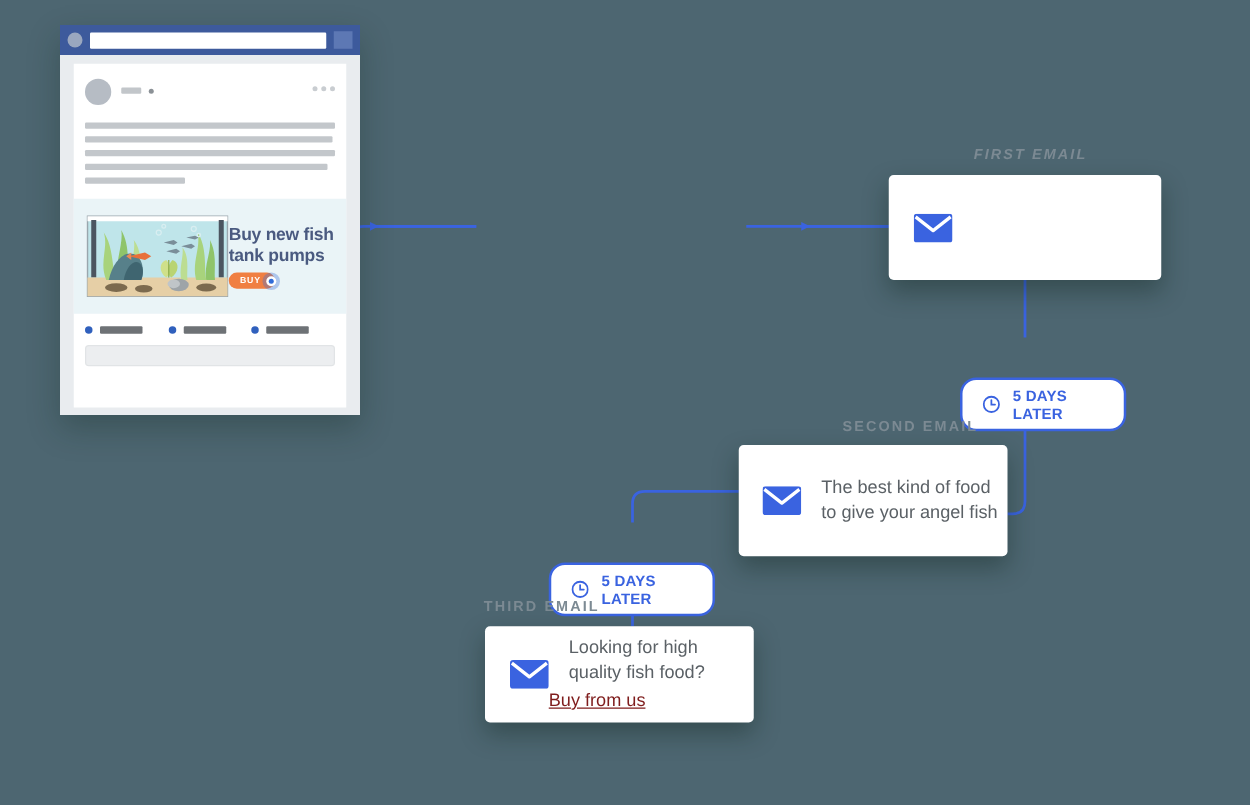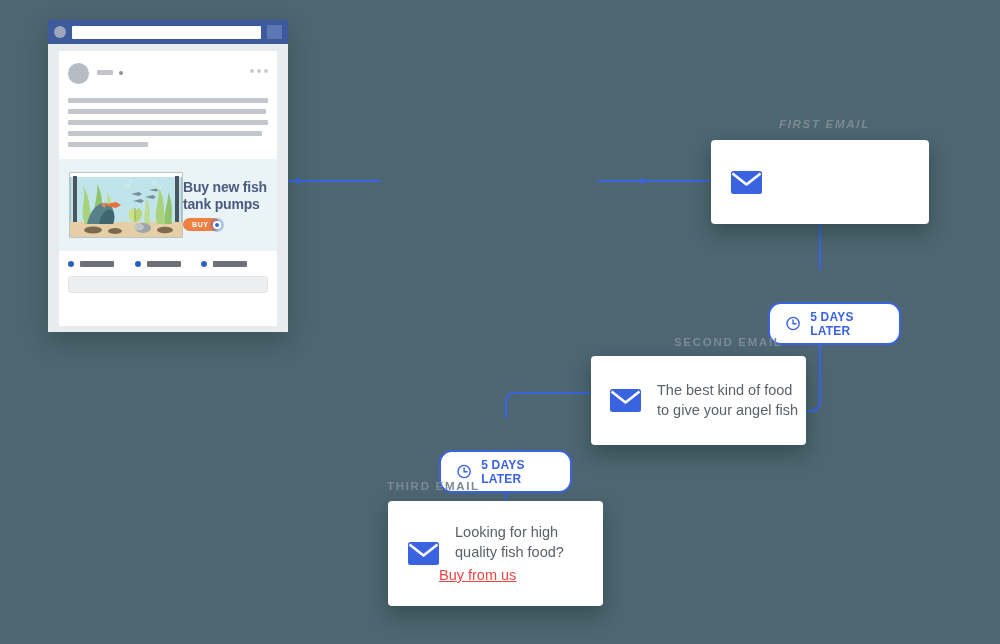--- a/index.html
+++ b/index.html
@@ -91,24 +91,24 @@
 
   #card-landing { left: 381px; top: 152px; width: 216px; height: 60px; padding-left: 27px; }
   #card-landing .card-text { color: #6a7076; margin-left: 17px; }
 
   #card-email1 { left: 711px; top: 140px; width: 218px; height: 84px; padding-left: 20px; }
   #card-email1 .card-text { margin-left: 16px; }
 
   #card-email2 { left: 591px; top: 356px; width: 215px; height: 89px; padding-left: 19px; }
   #card-email2 .card-text { margin-left: 16px; }
 
-  #card-email3 { left: 388px; top: 501px; width: 215px; height: 105px; padding-left: 20px; align-items: center;}
+  #card-email3 { left: 388px; top: 501px; width: 215px; height: 77px; padding-left: 20px; align-items: center;}
   #card-email3 .card-text { margin-left: 16px; }
   .buylink {
-    display: inline-block; margin-top: 5px; color: #ef4444;
+    display: inline-block; margin-top: 5px; color: #7f1d1d;
     text-decoration: underline; font-size: 14.5px; cursor: pointer;
   }
 
   
   .seclabel {
     position: absolute; color: #7c8a93; font-size: 11.5px;
     font-weight: bold; letter-spacing: 1.7px;
   }
   #lbl-first  { left: 779px; top: 118px; font-style: italic; }
   #lbl-second { left: 643px; top: 336px; margin-left: 31px; }

